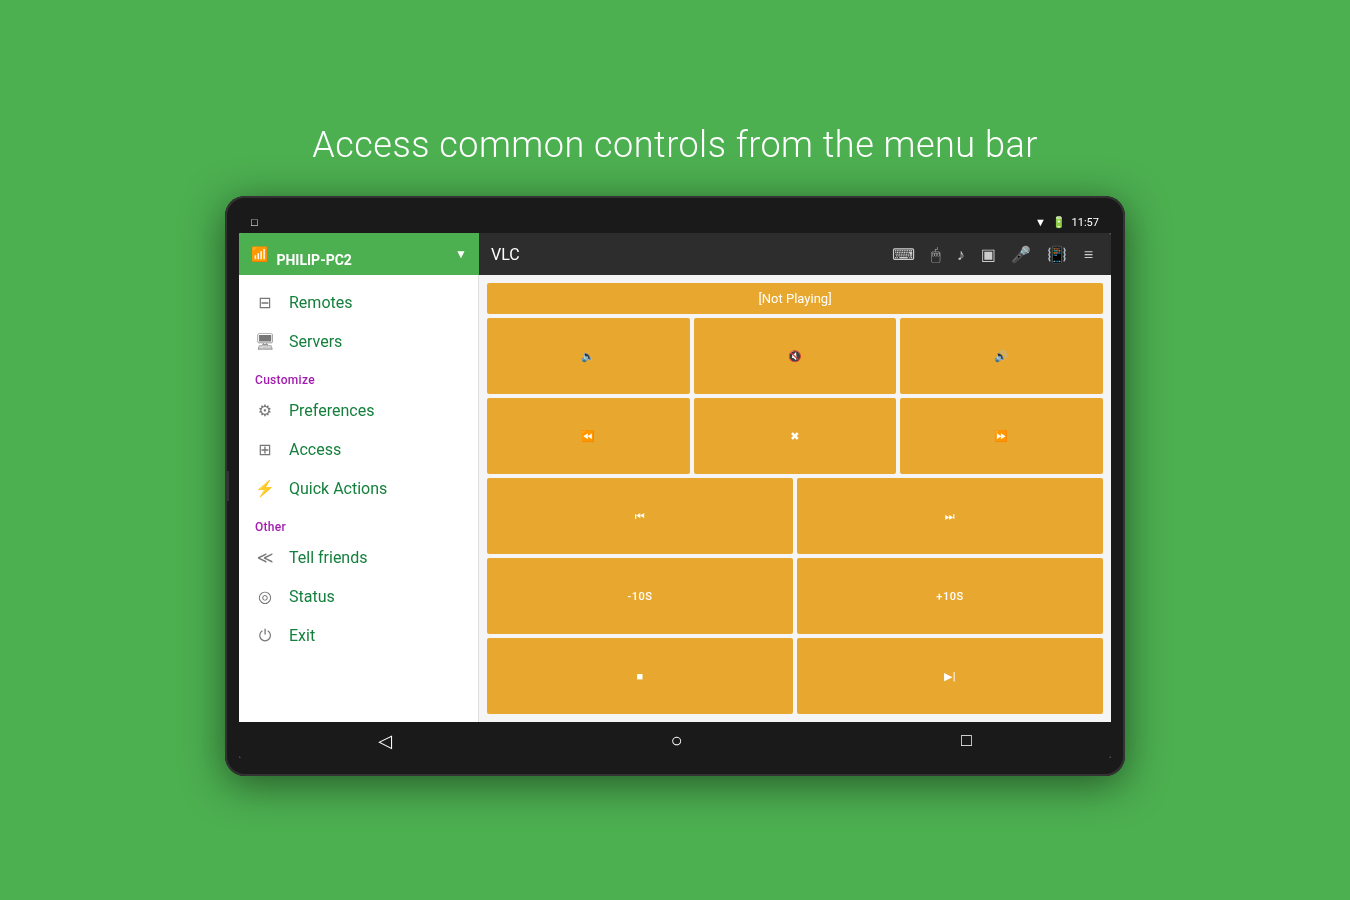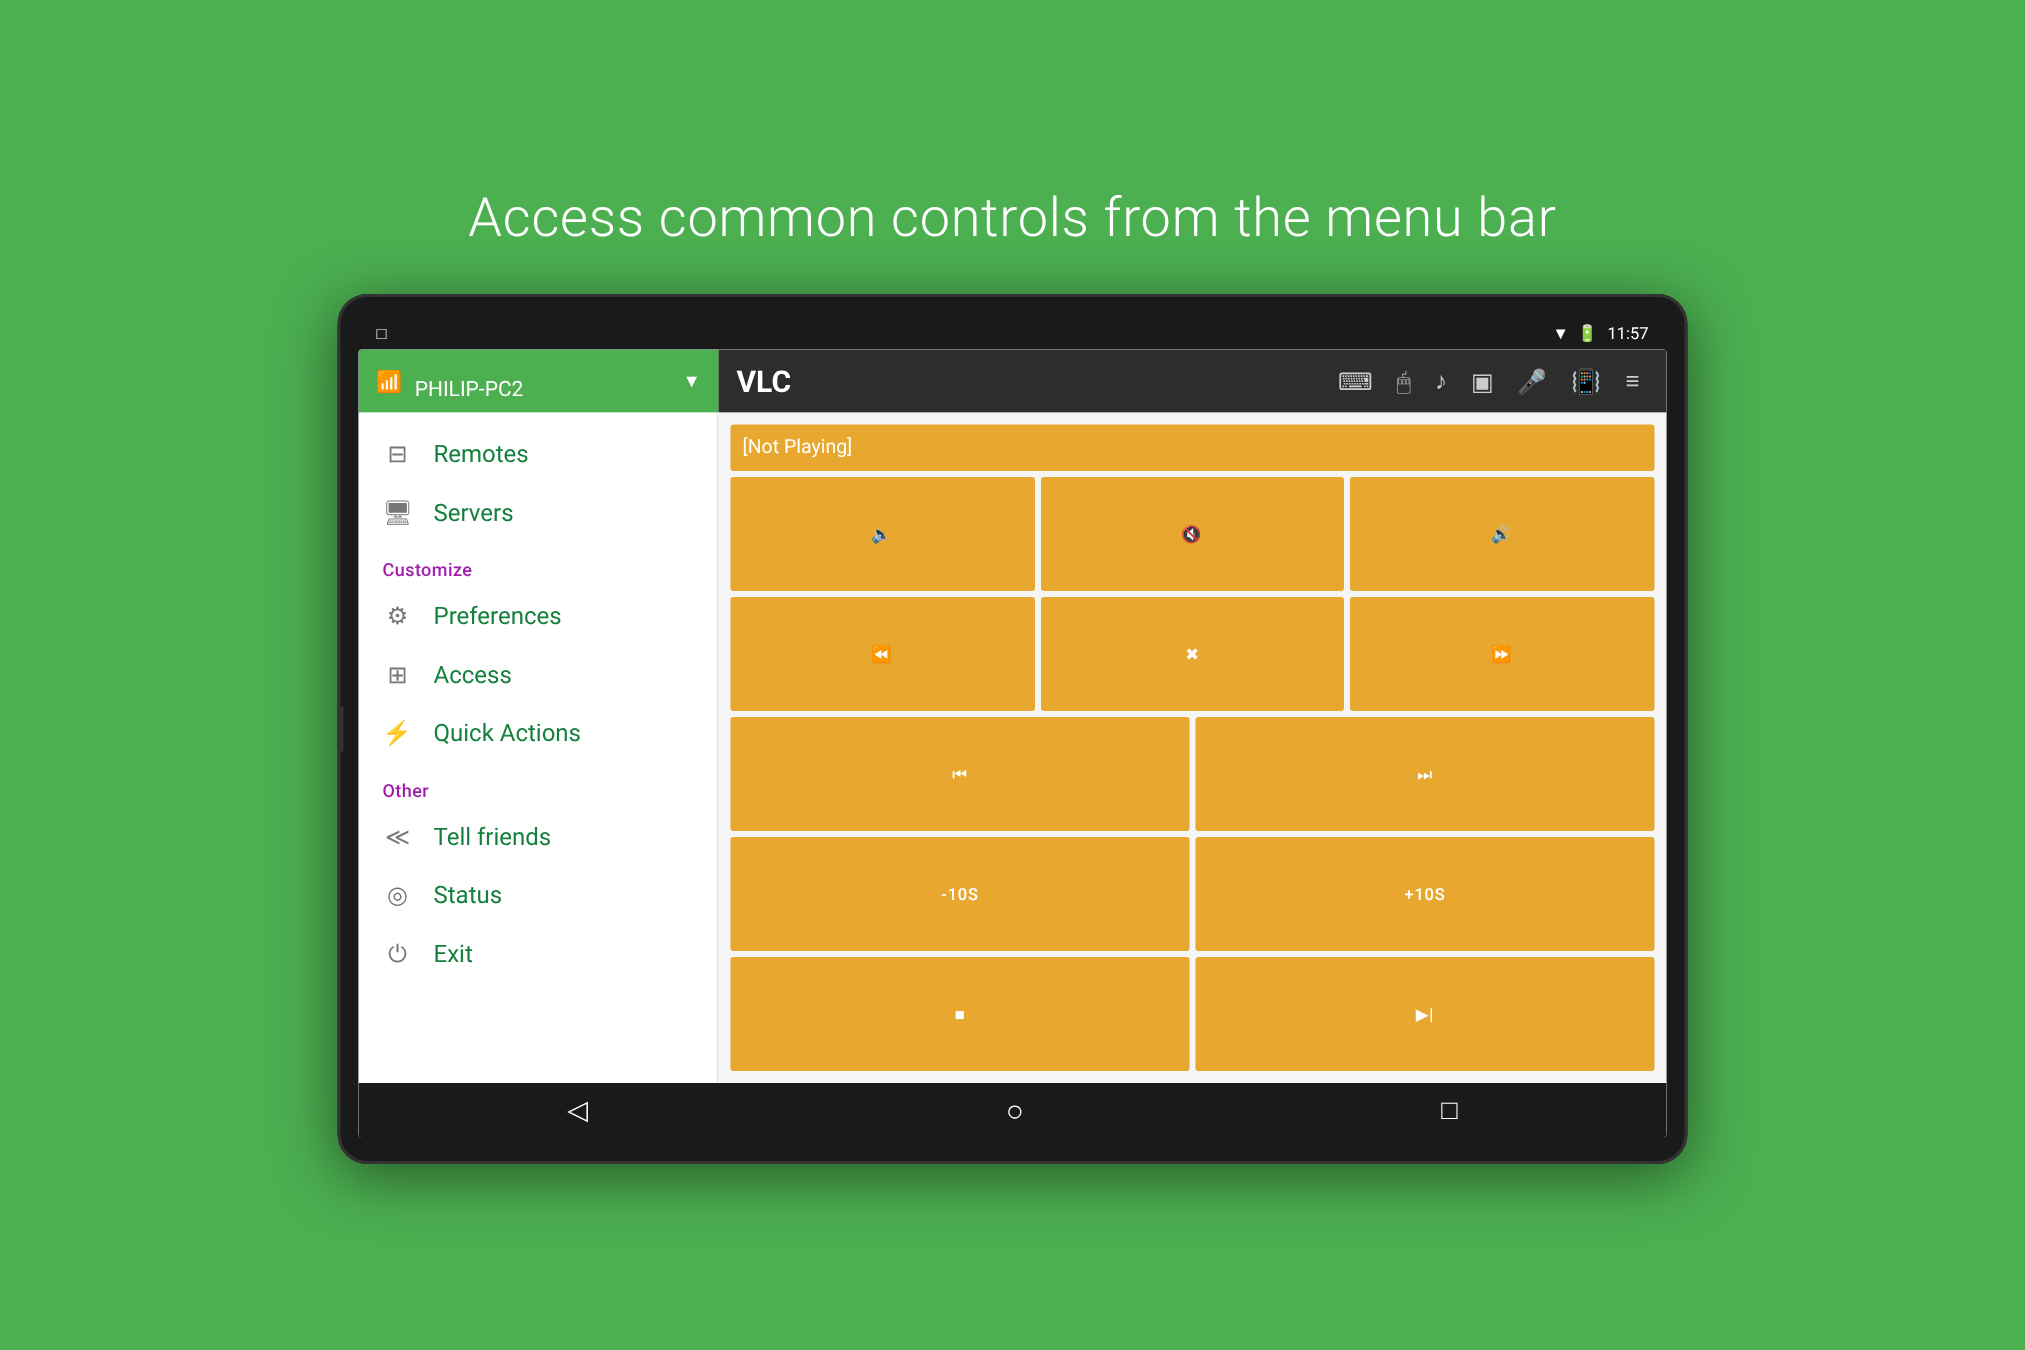--- a/index.html
+++ b/index.html
@@ -90,43 +90,43 @@
     }
 
     .app-bar-left .wifi-icon {
       color: white;
       font-size: 14px;
     }
 
     .app-bar-left .server-name {
       color: white;
       font-size: 14px;
-      font-weight: 400;
+      font-weight: 700;
       flex: 1;
       margin-top: 11px;
     }
 
     .app-bar-left .dropdown-icon {
       color: white;
       font-size: 12px;
     }
 
     .app-bar-right {
       background: #2d2d2d;
       flex: 1;
       display: flex;
       align-items: center;
       padding: 0 12px;
       gap: 4px;
     }
 
     .app-bar-title {
       color: white;
-      font-size: 20px;
-      font-weight: 700;
+      font-size: 16px;
+      font-weight: 400;
       flex: 1;
     }
 
     .toolbar-icon {
       color: #cccccc;
       font-size: 16px;
       padding: 4px 6px;
       cursor: pointer;
     }
 
@@ -183,21 +183,21 @@
       padding: 8px;
       display: flex;
       flex-direction: column;
       gap: 4px;
       overflow: hidden;
     }
 
     .now-playing-bar {
       background: #e8a830;
       color: white;
-      text-align: left;
+      text-align: center;
       padding: 8px;
       font-size: 13px;
       border-radius: 2px;
     }
 
     .control-grid {
       display: flex;
       flex-direction: column;
       gap: 4px;
       flex: 1;

